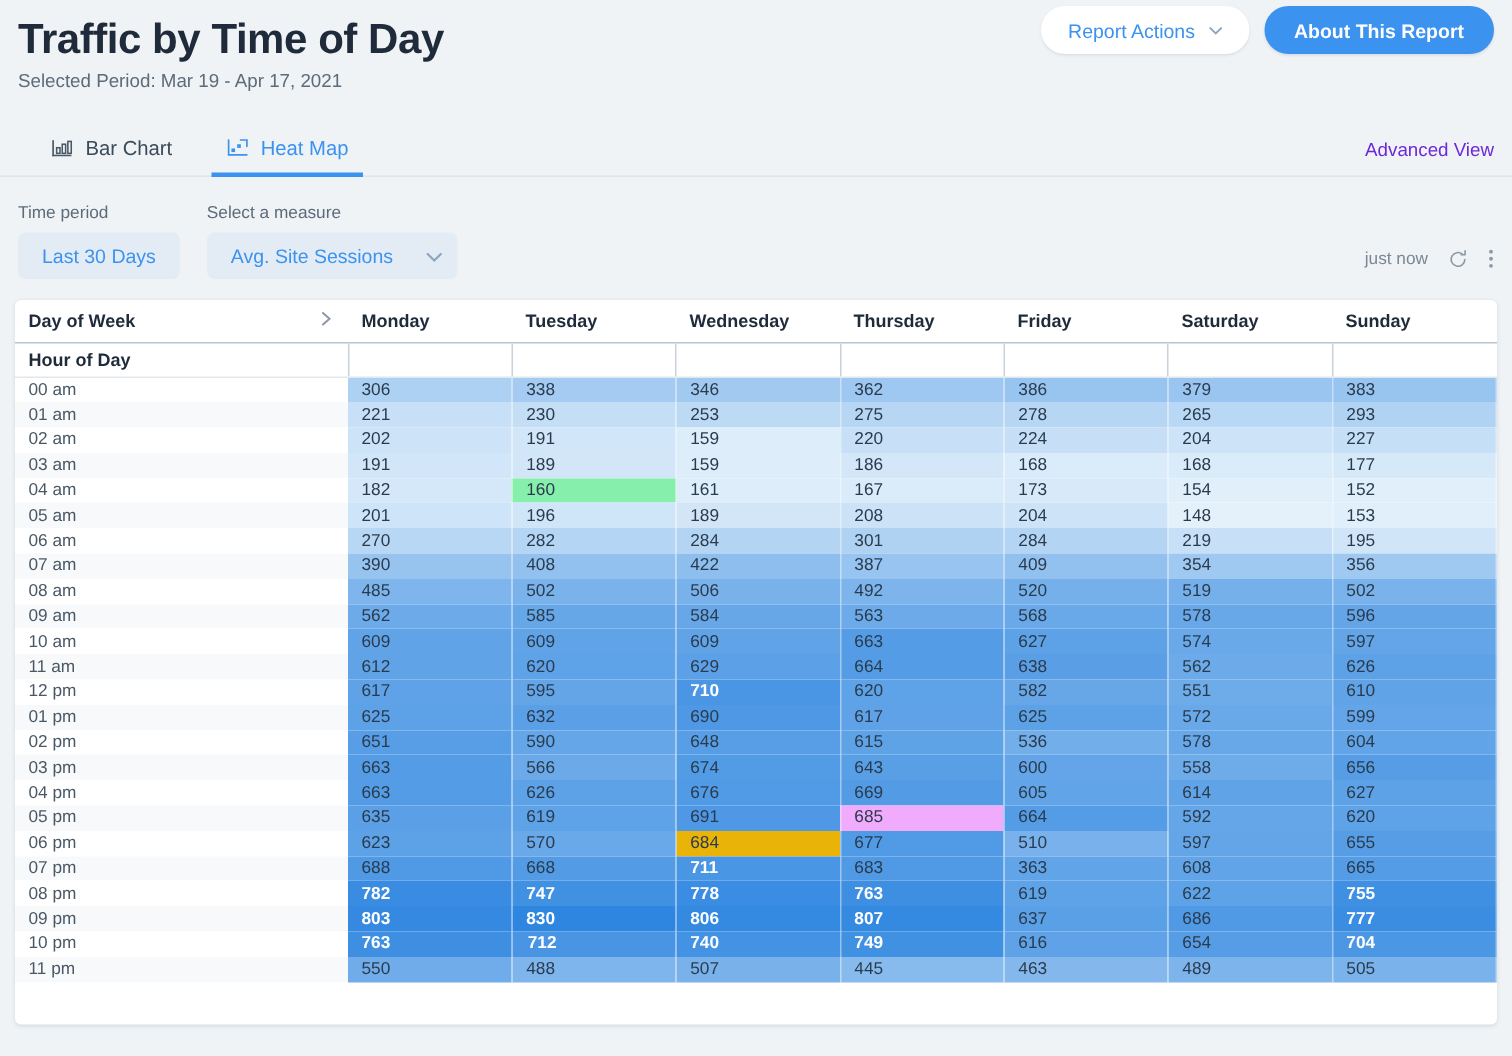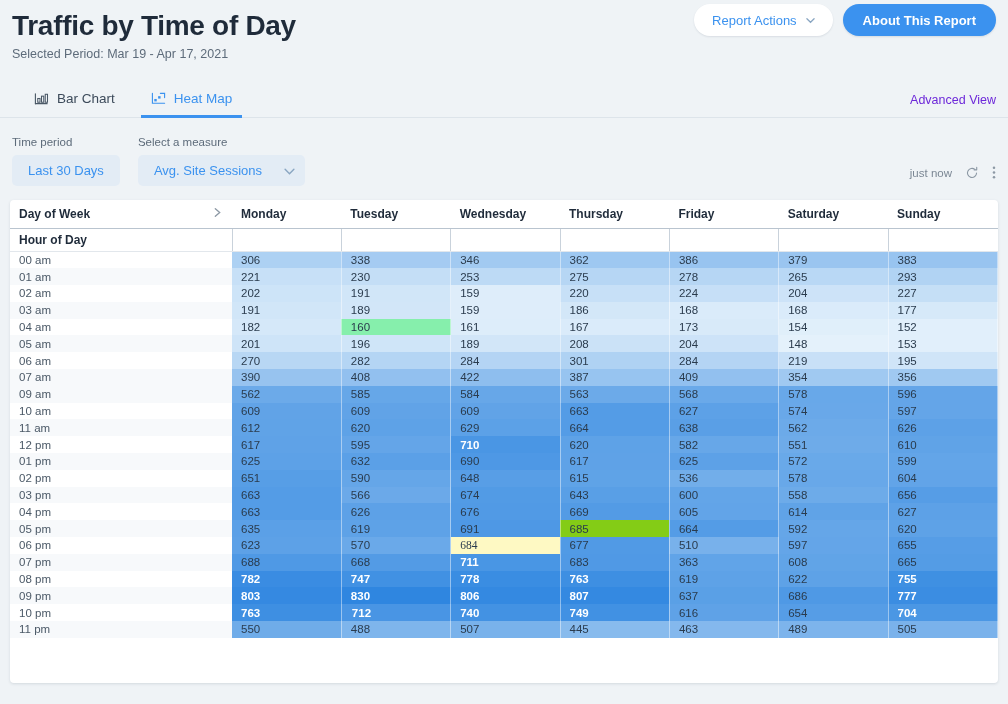--- a/index.html
+++ b/index.html
@@ -300,20 +300,30 @@
           <tr class="odd">
             <td class="hourcell">07 am</td>
             <td class="val" style="background: rgb(151, 195, 239);">390</td>
             <td class="val" style="background: rgb(146, 192, 239);">408</td>
             <td class="val" style="background: rgb(142, 190, 238);">422</td>
             <td class="val" style="background: rgb(151, 196, 240);">387</td>
             <td class="val" style="background: rgb(146, 192, 239);">409</td>
             <td class="val" style="background: rgb(160, 201, 241);">354</td>
             <td class="val" style="background: rgb(160, 201, 241);">356</td>
           </tr>
+          <tr>
+            <td class="hourcell">08 am</td>
+            <td class="val" style="background: rgb(126, 181, 236);">485</td>
+            <td class="val" style="background: rgb(122, 179, 235);">502</td>
+            <td class="val" style="background: rgb(121, 178, 235);">506</td>
+            <td class="val" style="background: rgb(125, 180, 236);">492</td>
+            <td class="val" style="background: rgb(118, 176, 235);">520</td>
+            <td class="val" style="background: rgb(118, 176, 235);">519</td>
+            <td class="val" style="background: rgb(122, 179, 235);">502</td>
+          </tr>
           <tr class="odd">
             <td class="hourcell">09 am</td>
             <td class="val" style="background: rgb(108, 170, 233);">562</td>
             <td class="val" style="background: rgb(102, 167, 232);">585</td>
             <td class="val" style="background: rgb(103, 167, 232);">584</td>
             <td class="val" style="background: rgb(108, 170, 233);">563</td>
             <td class="val" style="background: rgb(106, 169, 233);">568</td>
             <td class="val" style="background: rgb(104, 168, 233);">578</td>
             <td class="val" style="background: rgb(100, 165, 232);">596</td>
           </tr>
@@ -385,30 +395,30 @@
             <td class="val" style="background: rgb(83, 155, 229);">669</td>
             <td class="val" style="background: rgb(98, 164, 232);">605</td>
             <td class="val" style="background: rgb(96, 163, 231);">614</td>
             <td class="val" style="background: rgb(93, 161, 231);">627</td>
           </tr>
           <tr class="odd">
             <td class="hourcell">05 pm</td>
             <td class="val" style="background: rgb(91, 160, 231);">635</td>
             <td class="val" style="background: rgb(94, 162, 231);">619</td>
             <td class="val" style="background: rgb(78, 152, 229);">691</td>
-            <td class="val" style="background: #84cc16; margin-left: 21px;">685</td>
+            <td class="val" style="background: #f0abfc; margin-left: 21px;">685</td>
             <td class="val" style="background: rgb(84, 156, 230);">664</td>
             <td class="val" style="background: rgb(101, 166, 232);">592</td>
             <td class="val" style="background: rgb(94, 162, 231);">620</td>
           </tr>
           <tr>
             <td class="hourcell">06 pm</td>
             <td class="val" style="background: rgb(93, 161, 231);">623</td>
             <td class="val" style="background: rgb(106, 169, 233);">570</td>
-            <td class="val" style="background: #fef9c3; font-family: Liberation Serif, serif;">684</td>
+            <td class="val" style="background: #eab308;">684</td>
             <td class="val" style="background: rgb(81, 154, 229);">677</td>
             <td class="val" style="background: rgb(120, 177, 235);">510</td>
             <td class="val" style="background: rgb(100, 165, 232);">597</td>
             <td class="val" style="background: rgb(86, 157, 230);">655</td>
           </tr>
           <tr class="odd">
             <td class="hourcell">07 pm</td>
             <td class="val" style="background: rgb(79, 153, 229);">688</td>
             <td class="val" style="background: rgb(83, 155, 229);">668</td>
             <td class="val bold" style="background: rgb(73, 150, 228);">711</td>

